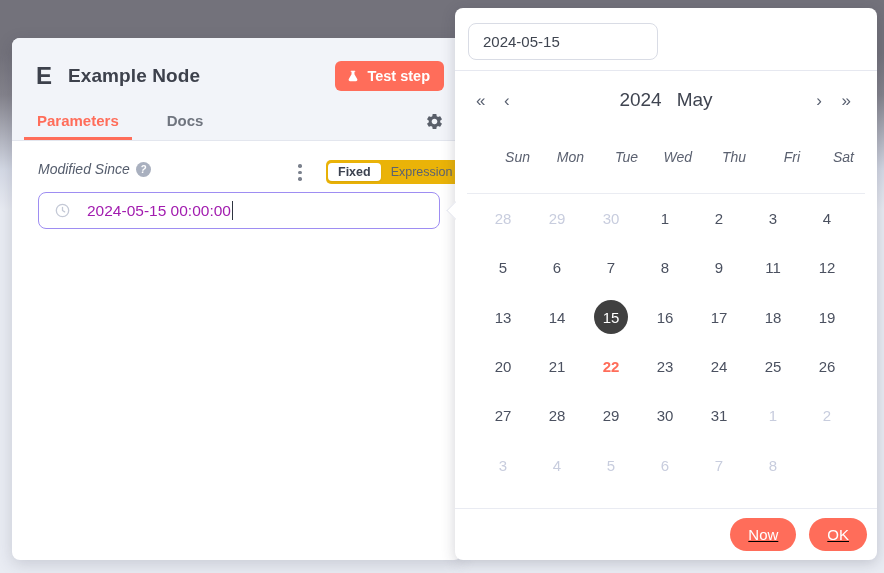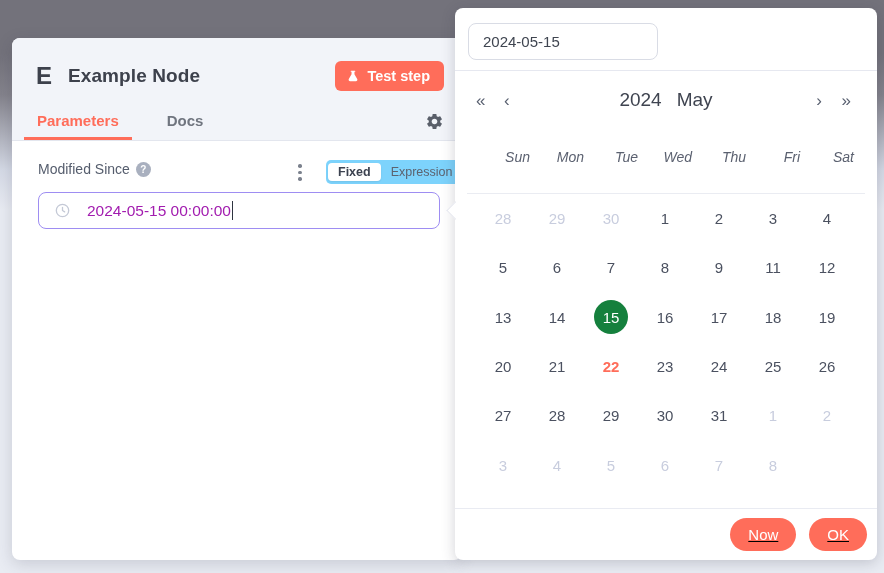--- a/index.html
+++ b/index.html
@@ -30,30 +30,30 @@
     display:flex; align-items:center; gap:7px; cursor:pointer;
   }
   .np-tabs{ position:absolute; left:12px; bottom:0; display:flex; }
   .tab{ padding:0 13px 11px 13px; font-size:15px; font-weight:bold; color:#70757f; cursor:pointer; }
   .tab.active{ color:#ff6d5a; border-bottom:3px solid #ff6d5a; padding-bottom:8px; }
   .tab + .tab{ margin-left:22px; }
   .gear{ position:absolute; right:18px; bottom:9px; width:19px; height:19px; cursor:pointer; }
 
   .np-body{ position:relative; height:418px; }
   .param-row{ position:absolute; left:26px; right:0; top:19px; height:26px; }
-  .param-label{ font-size:14px; color:#555d6d; display:inline-flex; align-items:center; gap:6px; }
+  .param-label{ font-size:14px; color:#555d6d; display:inline-flex; align-items:center; gap:6px;font-style:italic; }
   .help-icon{
     width:15px; height:15px; border-radius:50%; background:#a9b0bf; color:#fff;
     font-size:10px; font-weight:bold; display:inline-flex; align-items:center; justify-content:center;
   }
   .kebab{ position:absolute; left:258px; top:2px; display:flex; flex-direction:column; gap:3px; padding:2px; cursor:pointer; }
   .kebab i{ width:3.5px; height:3.5px; border-radius:50%; background:#7b818d; }
   .mode-toggle{
     position:absolute; left:288px; top:0; width:150px; height:24px;
-    background:#7dd3fc; border-radius:5px; display:flex; align-items:center; padding:2px;
+    background:#eab308; border-radius:5px; display:flex; align-items:center; padding:2px;
     font-size:12.5px;
   }
   .mode-opt{ padding:2px 10px; border-radius:4px; color:#5c6370; cursor:pointer; white-space:nowrap; }
   .mode-opt.active{ background:#fff; color:#3c4250; font-weight:bold; box-shadow:0 1px 2px rgba(0,0,0,.08); }
 
   .param-input{
     position:absolute; left:26px; top:51px; width:402px; height:37px;
     border:1.5px solid #9e8df2; border-radius:8px; background:#fff;
     display:flex; align-items:center; padding-left:16px; cursor:text;
   }
@@ -92,21 +92,21 @@
   .dp-sep{ position:absolute; left:12px; right:12px; top:185px; border-top:1px solid #eaecf2; }
 
   .dp-grid{
     position:absolute; left:21px; top:186px;
     display:grid; grid-template-columns:repeat(7,54px); grid-auto-rows:49.3px;
   }
   .cell{ display:flex; align-items:center; justify-content:center; cursor:pointer; }
   .day{ width:34px; height:34px; display:flex; align-items:center; justify-content:center; border-radius:50%; font-size:15px; color:#4b5160; }
   .day.muted{ color:#c8cdde; }
   .day.today{ color:#ff6d5a; font-weight:bold; }
-  .day.selected{ background:#15803d; color:#fff; }
+  .day.selected{ background:#404040; color:#fff; }
 
   .dp-footer{
     position:absolute; left:0; right:0; bottom:0; height:52px; border-top:1px solid #e9ebf2;
     display:flex; align-items:center; justify-content:flex-end; gap:13px; padding-right:10px;text-decoration:underline;
   }
   .pill-btn{
     height:33px; border:none; border-radius:17px; background:#ff6d5a; color:#fff;
     font-size:15px; font-family:inherit; cursor:pointer; padding:0 18px;
   }
 </style>

